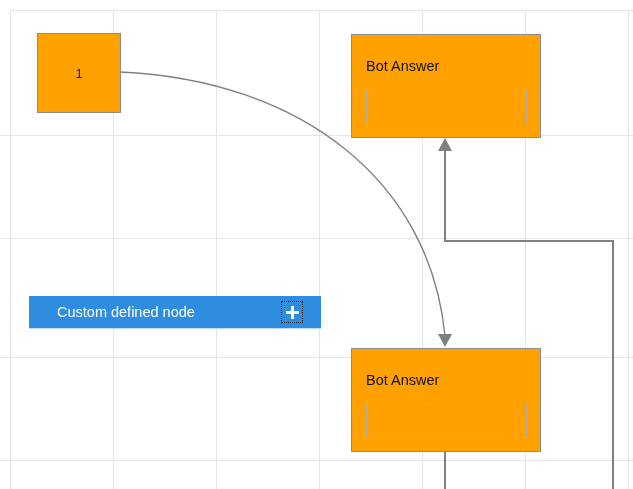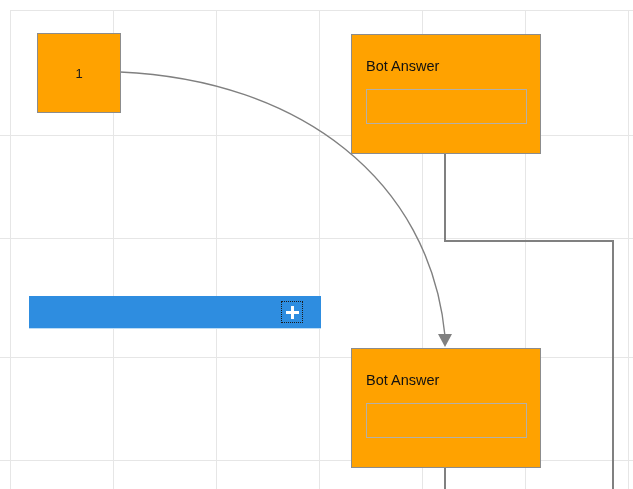--- a/index.html
+++ b/index.html
@@ -50,21 +50,21 @@
     align-items: center;
     justify-content: center;
   }
   .node-simple .node-num {
     font-size: 13px;
     color: #1a1a1a;
     line-height: 1;
   }
   .node-bot {
     width: 190px;
-    height: 120px;
+    height: 104px;
   }
   .node-bot-top  { left: 351px; top: 34px; }
   .node-bot-bot  { left: 351px; top: 348px; }
   .node-bot .node-title {
     position: absolute;
     left: 14px;
     top: 24px;
     font-size: 14.5px;
     color: #111111;
     line-height: 1;
@@ -177,18 +177,19 @@
     <div class="node-title">Bot Answer</div>
     <div class="node-slot"></div>
   </div>
 
   <div class="node node-bot node-bot-bot">
     <div class="node-title">Bot Answer</div>
     <div class="node-slot"></div>
   </div>
 
   <div class="custom-bar">
+    <span class="custom-label">Custom defined node</span>
     <span class="add-box">
       <span class="plus-glyph"></span>
     </span>
   </div>
 
 </div>
 
 </body></html>

